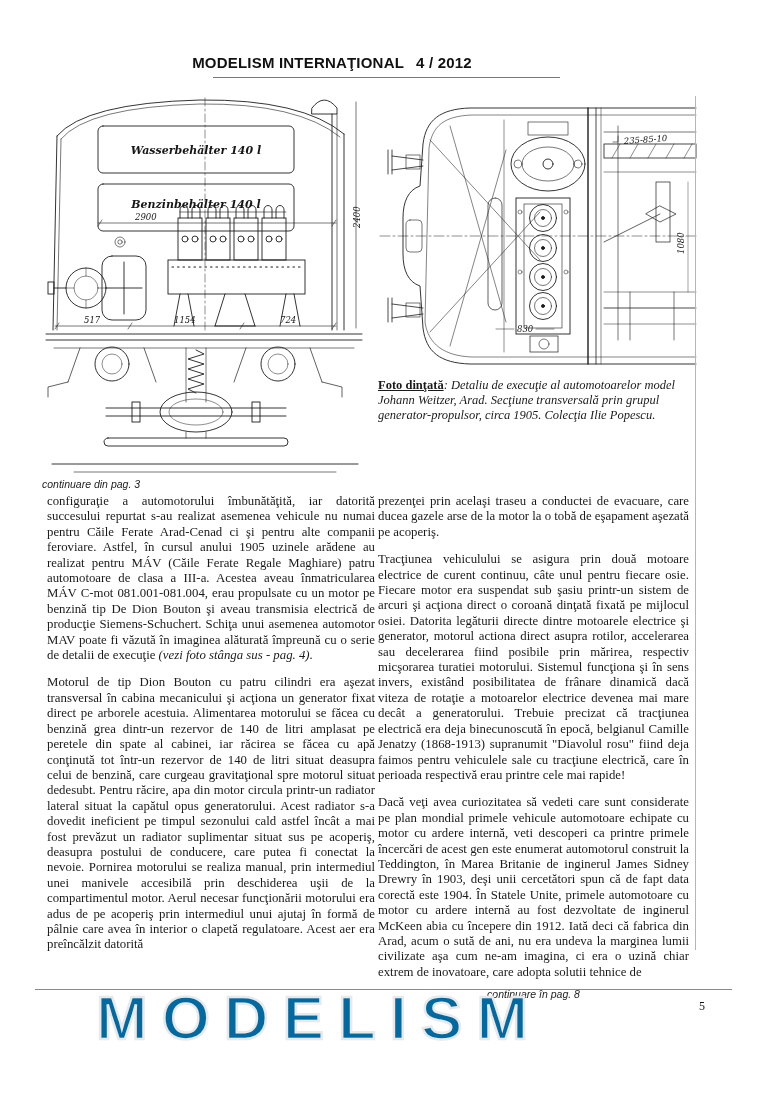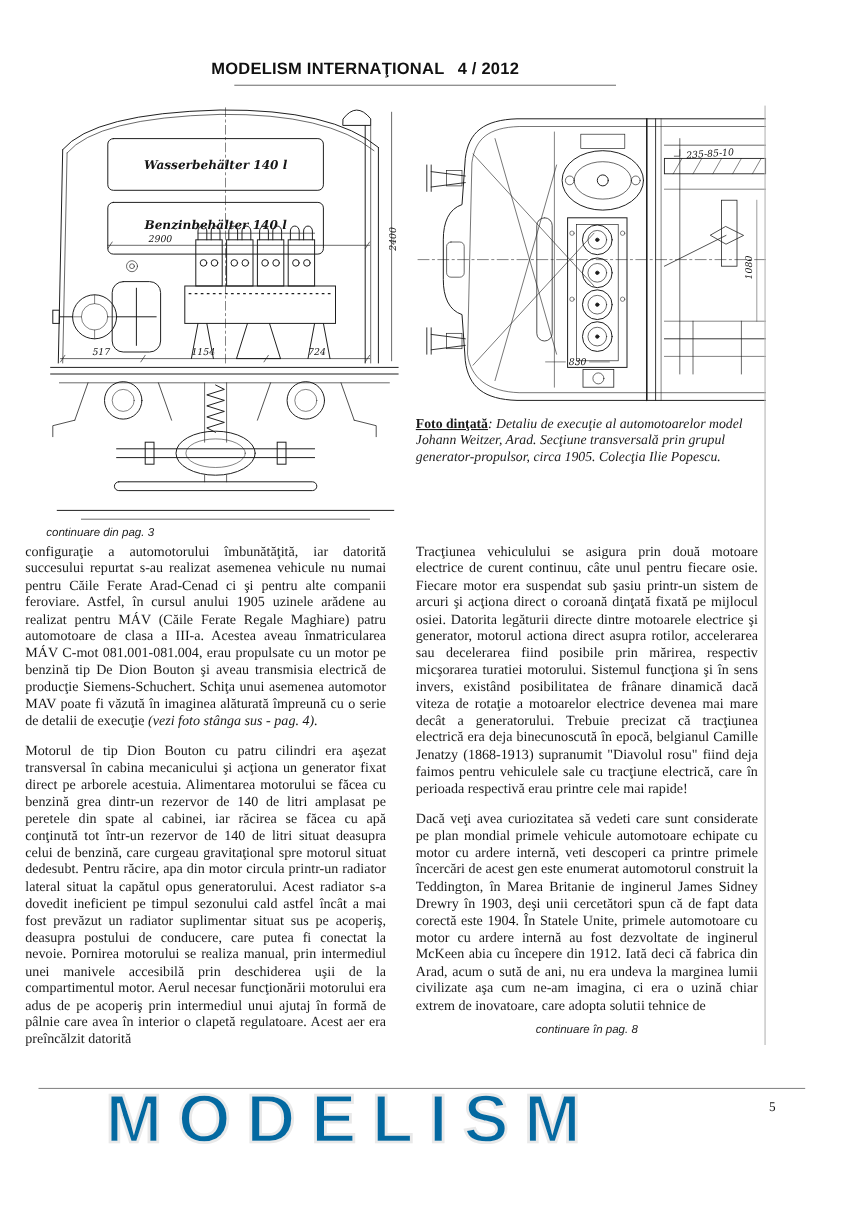--- a/index.html
+++ b/index.html
@@ -25,21 +25,21 @@
   
   .captions{
     position:absolute;left:378px;top:378px;width:312px;
     font-size:12.5px;line-height:15px;font-style:italic;text-align:left;
   }
   .cap{margin:0 0 13px 0;}
   .cap-label{font-style:normal;font-weight:bold;text-decoration:underline;}
   
   .col{position:absolute;font-size:12.8px;line-height:15.4px;text-align:justify;}
   .col p{margin:0 0 12px 0;}
-  .left-col{left:23px;top:494px;width:328px;}
+  .left-col{left:47px;top:494px;width:328px;}
   .right-col{left:378px;top:494px;width:311px;}
   .cont-note{font:italic 10.5px "Liberation Sans",sans-serif;color:#222;}
   .cont-from{position:absolute;left:42px;top:478px;}
   .cont-in{display:block;text-align:center;margin-top:-4px;}
   
   .vrule{position:absolute;left:695px;top:96px;width:1px;height:854px;background:#b5b5b5;}
   .bottom-rule{position:absolute;left:35px;top:989px;width:697px;height:1px;background:#8a8a8a;}
   .watermark{
     position:absolute;left:96px;top:982px;
     font-family:"Liberation Sans",sans-serif;font-weight:900;font-size:62px;
@@ -295,20 +295,21 @@
   </div>
 
   <div class="cont-note cont-from">continuare din pag. 3</div>
 
   <div class="col left-col">
     <p><span>configuraţie a automotorului îmbunătăţită, iar datorită succesului repurtat s-au realizat asemenea vehicule nu numai pentru Căile Ferate Arad-Cenad ci şi pentru alte companii feroviare. Astfel, în cursul anului 1905 uzinele arădene au realizat pentru MÁV (Căile Ferate Regale Maghiare) patru automotoare de clasa a III-a. Acestea aveau înmatricularea MÁV C-mot 081.001-081.004, erau propulsate cu un motor pe benzină tip De Dion Bouton şi aveau transmisia electrică de producţie Siemens-Schuchert. Schiţa unui asemenea automotor MAV poate fi văzută în imaginea alăturată împreună cu o serie de detalii de execuţie </span><i>(vezi foto stânga sus - pag. 4).</i></p>
     <p>Motorul de tip Dion Bouton cu patru cilindri era aşezat transversal în cabina mecanicului şi acţiona un generator fixat direct pe arborele acestuia. Alimentarea motorului se făcea cu benzină grea dintr-un rezervor de 140 de litri amplasat pe peretele din spate al cabinei, iar răcirea se făcea cu apă conţinută tot într-un rezervor de 140 de litri situat deasupra celui de benzină, care curgeau gravitaţional spre motorul situat dedesubt. Pentru răcire, apa din motor circula printr-un radiator lateral situat la capătul opus generatorului. Acest radiator s-a dovedit ineficient pe timpul sezonului cald astfel încât a mai fost prevăzut un radiator suplimentar situat sus pe acoperiş, deasupra postului de conducere, care putea fi conectat la nevoie. Pornirea motorului se realiza manual, prin intermediul unei manivele accesibilă prin deschiderea uşii de la compartimentul motor. Aerul necesar funcţionării motorului era adus de pe acoperiş prin intermediul unui ajutaj în formă de pâlnie care avea în interior o clapetă regulatoare. Acest aer era preîncălzit datorită</p>
   </div>
 
   <div class="col right-col">
+    <p>prezenţei prin acelaşi traseu a conductei de evacuare, care ducea gazele arse de la motor la o tobă de eşapament aşezată pe acoperiş.</p>
     <p>Tracţiunea vehiculului se asigura prin două motoare electrice de curent continuu, câte unul pentru fiecare osie. Fiecare motor era suspendat sub şasiu printr-un sistem de arcuri şi acţiona direct o coroană dinţată fixată pe mijlocul osiei. Datorita legăturii directe dintre motoarele electrice şi generator, motorul actiona direct asupra rotilor, accelerarea sau decelerarea fiind posibile prin mărirea, respectiv micşorarea turatiei motorului. Sistemul funcţiona şi în sens invers, existând posibilitatea de frânare dinamică dacă viteza de rotaţie a motoarelor electrice devenea mai mare decât a generatorului. Trebuie precizat că tracţiunea electrică era deja binecunoscută în epocă, belgianul Camille Jenatzy (1868-1913) supranumit "Diavolul rosu" fiind deja faimos pentru vehiculele sale cu tracţiune electrică, care în perioada respectivă erau printre cele mai rapide!</p>
     <p>Dacă veţi avea curiozitatea să vedeti care sunt considerate pe plan mondial primele vehicule automotoare echipate cu motor cu ardere internă, veti descoperi ca printre primele încercări de acest gen este enumerat automotorul construit la Teddington, în Marea Britanie de inginerul James Sidney Drewry în 1903, deşi unii cercetători spun că de fapt data corectă este 1904. În Statele Unite, primele automotoare cu motor cu ardere internă au fost dezvoltate de inginerul McKeen abia cu începere din 1912. Iată deci că fabrica din Arad, acum o sută de ani, nu era undeva la marginea lumii civilizate aşa cum ne-am imagina, ci era o uzină chiar extrem de inovatoare, care adopta solutii tehnice de</p>
     <span class="cont-note cont-in">continuare în pag. 8</span>
   </div>
 
   <div class="bottom-rule"></div>
   <div class="watermark">MODELISM</div>
   <div class="pageno">5</div>
 
 </div>

